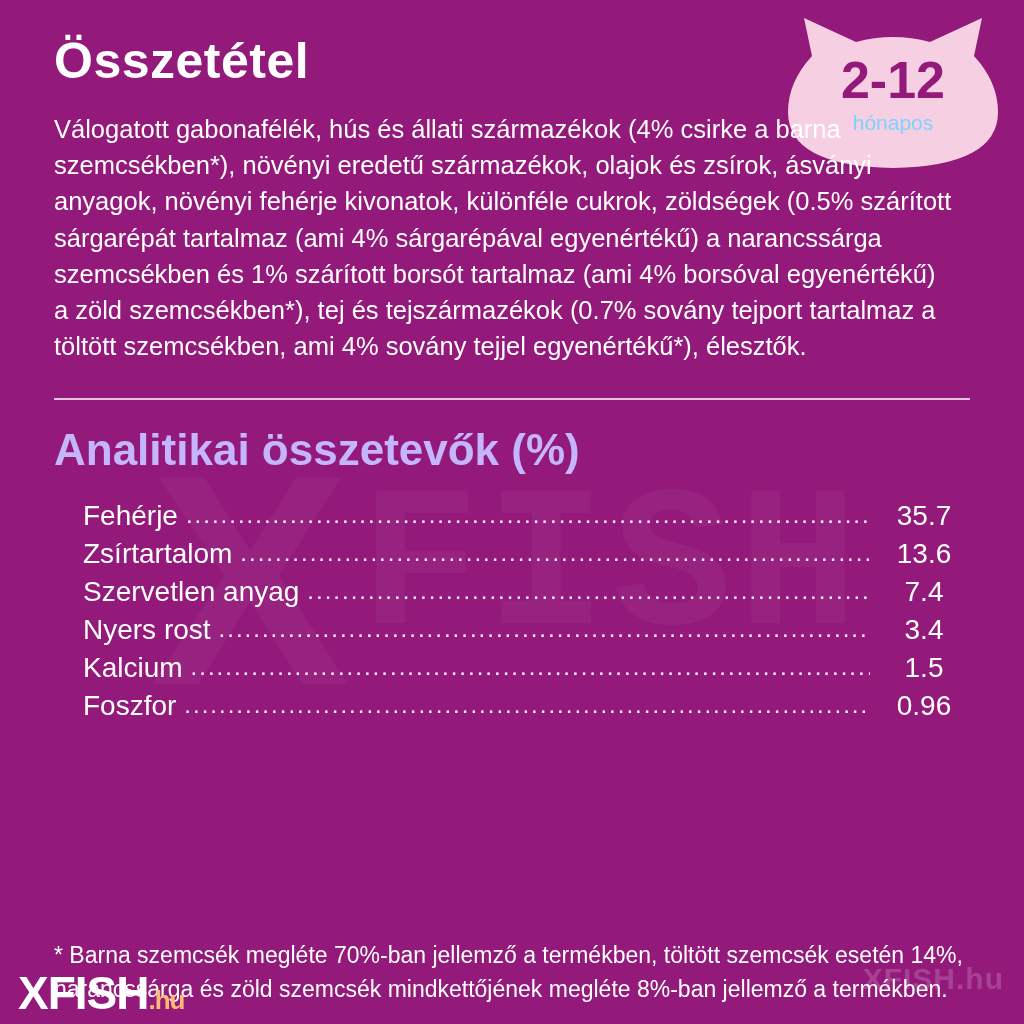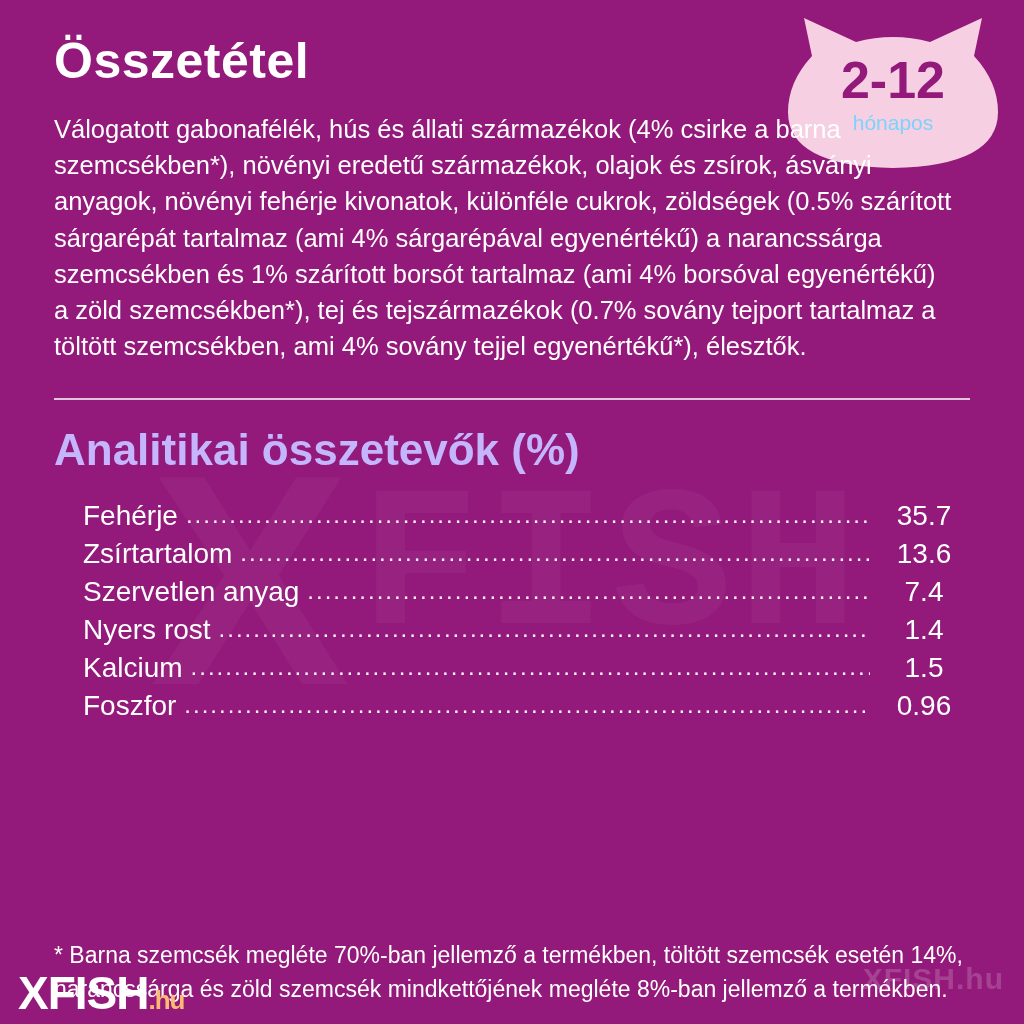--- a/index.html
+++ b/index.html
@@ -220,21 +220,21 @@
         <span class="value">13.6</span>
       </div>
       <div class="row">
         <span class="label">Szervetlen anyag</span>
         <span class="dots">.................................................................................................</span>
         <span class="value">7.4</span>
       </div>
       <div class="row">
         <span class="label">Nyers rost</span>
         <span class="dots">.................................................................................................</span>
-        <span class="value">1.4</span>
+        <span class="value">3.4</span>
       </div>
       <div class="row">
         <span class="label">Kalcium</span>
         <span class="dots">.................................................................................................</span>
         <span class="value">1.5</span>
       </div>
       <div class="row">
         <span class="label">Foszfor</span>
         <span class="dots">.................................................................................................</span>
         <span class="value">0.96</span>

